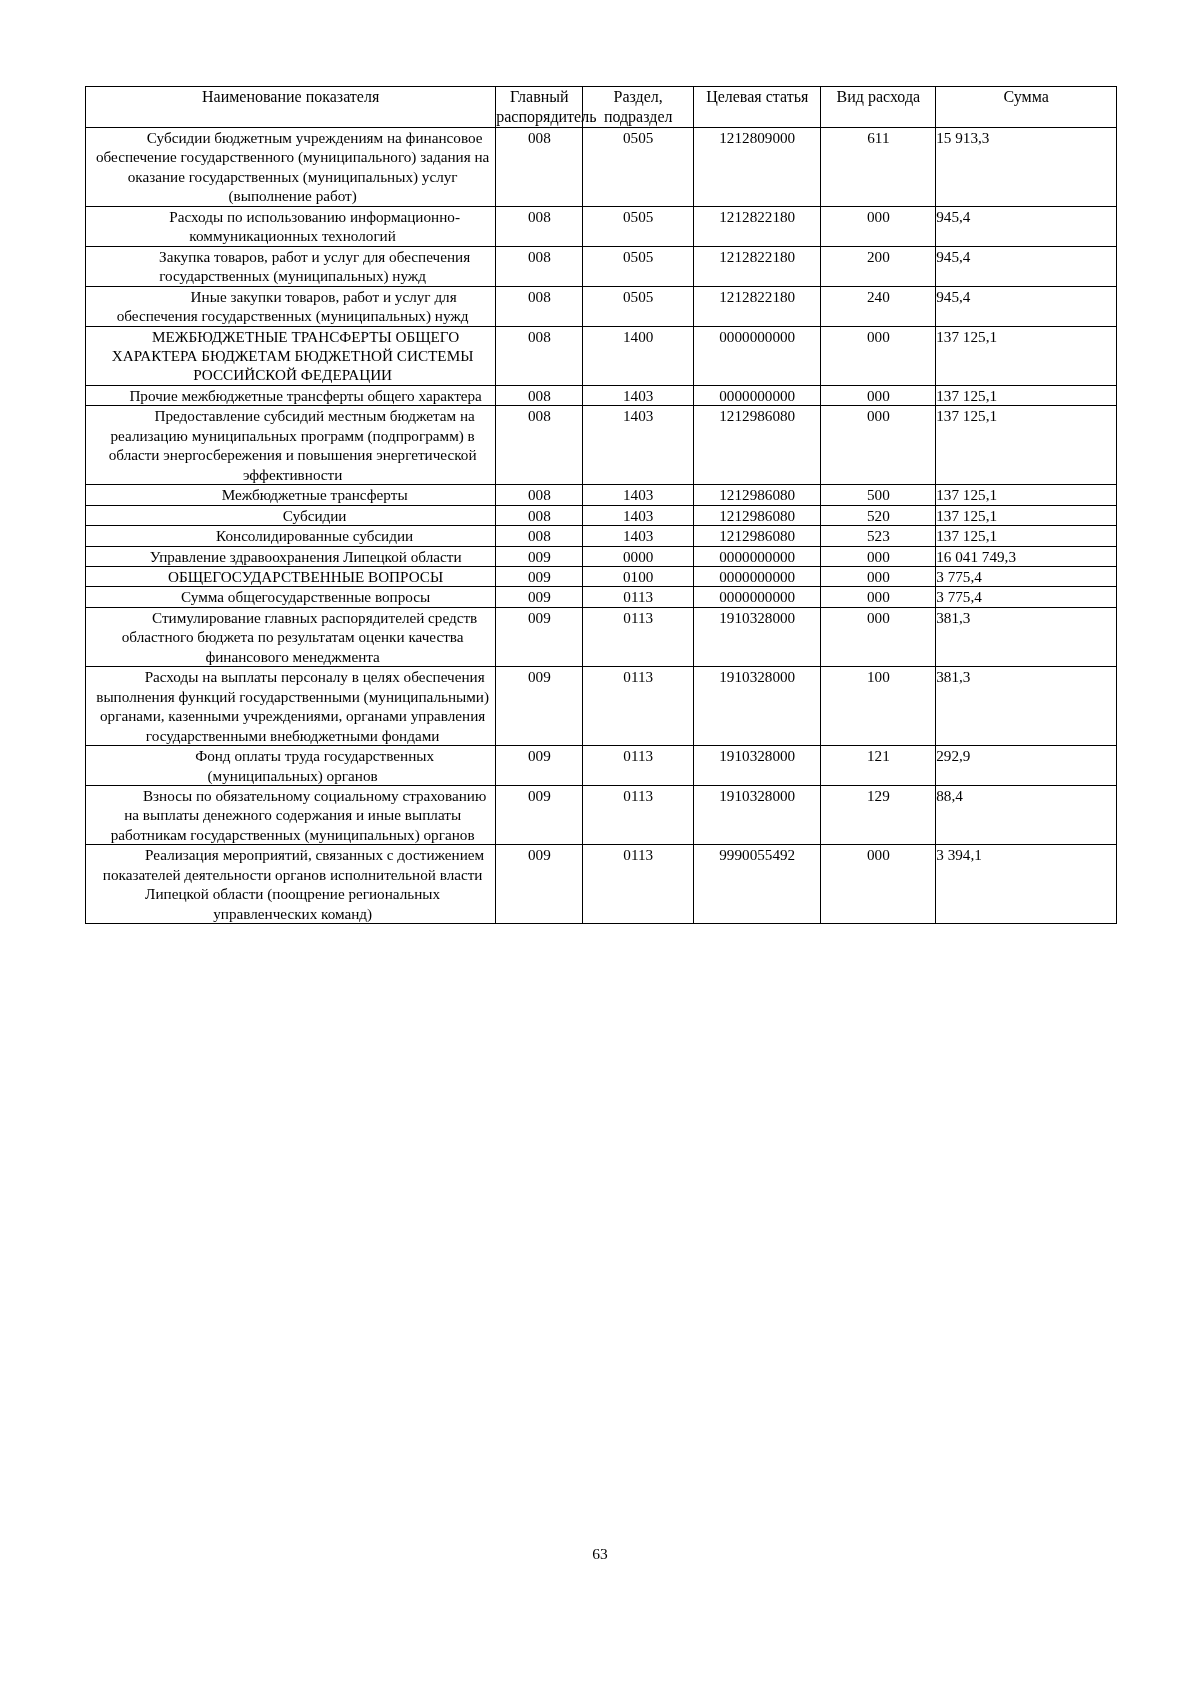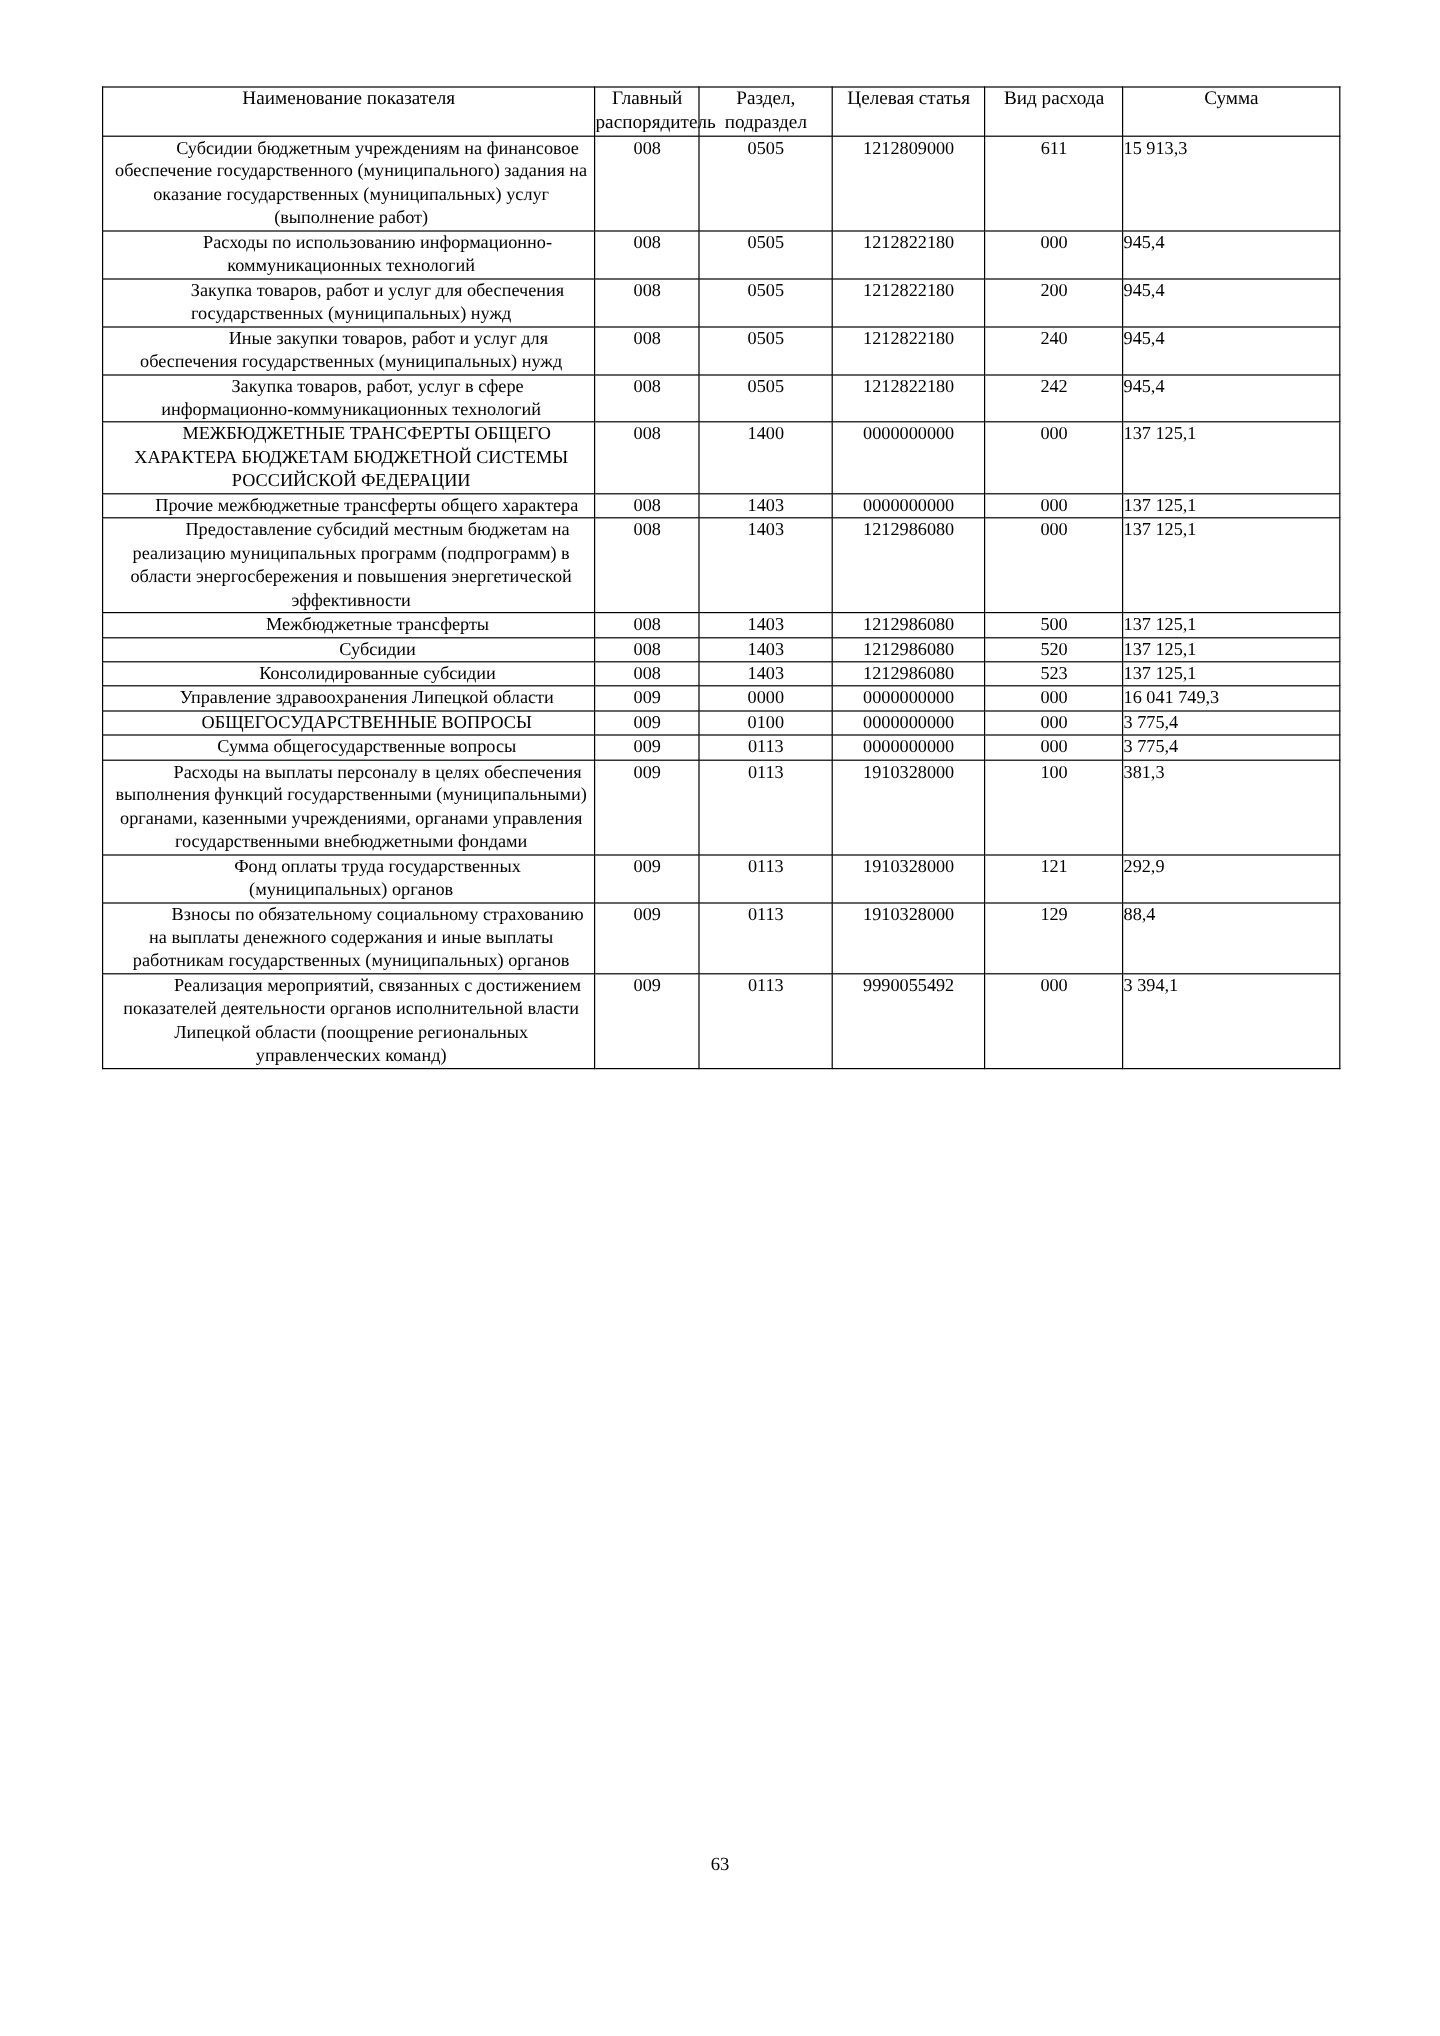--- a/index.html
+++ b/index.html
@@ -17,21 +17,21 @@
   }
   .page {
     position: absolute;
     left: 0; top: 0;
     width: 1200px;
     height: 1697px;
   }
   table.budget {
     position: absolute;
     left: 85px;
-    top: 72px;
+    top: 86px;
     width: 1032px;
     border-collapse: collapse;
     table-layout: fixed;
     font-size: 15.2px;
     line-height: 1.28;
   }
   table.budget th,
   table.budget td {
     border: 1px solid #000000;
     padding: 0;
@@ -140,28 +140,20 @@
         </tr>
         <tr>
           <td class="name ind-3">Иные закупки товаров, работ и услуг для обеспечения государственных (муниципальных) нужд</td>
           <td class="num sep-l">008</td>
           <td class="num sep-l">0505</td>
           <td class="num sep-l">1212822180</td>
           <td class="num sep-l">240</td>
           <td class="sum sep-l">945,4</td>
         </tr>
         <tr>
-          <td class="name ind-2">Закупка товаров, работ, услуг в сфере информационно-коммуникационных технологий</td>
-          <td class="num sep-l">008</td>
-          <td class="num sep-l">0505</td>
-          <td class="num sep-l">1212822180</td>
-          <td class="num sep-l">242</td>
-          <td class="sum sep-l">945,4</td>
-        </tr>
-        <tr>
           <td class="name ind-1">МЕЖБЮДЖЕТНЫЕ ТРАНСФЕРТЫ ОБЩЕГО ХАРАКТЕРА БЮДЖЕТАМ БЮДЖЕТНОЙ СИСТЕМЫ РОССИЙСКОЙ ФЕДЕРАЦИИ</td>
           <td class="num sep-l">008</td>
           <td class="num sep-l">1400</td>
           <td class="num sep-l">0000000000</td>
           <td class="num sep-l">000</td>
           <td class="sum sep-l">137 125,1</td>
         </tr>
         <tr>
           <td class="name ind-1">Прочие межбюджетные трансферты общего характера</td>
           <td class="num sep-l">008</td>
@@ -218,20 +210,28 @@
           <td class="num sep-l">000</td>
           <td class="sum sep-l">3 775,4</td>
         </tr>
         <tr>
           <td class="name ind-1">Сумма общегосударственные вопросы</td>
           <td class="num sep-l">009</td>
           <td class="num sep-l">0113</td>
           <td class="num sep-l">0000000000</td>
           <td class="num sep-l">000</td>
           <td class="sum sep-l">3 775,4</td>
+        </tr>
+        <tr>
+          <td class="name ind-2">Стимулирование главных распорядителей средств областного бюджета по результатам оценки качества финансового менеджмента</td>
+          <td class="num sep-l">009</td>
+          <td class="num sep-l">0113</td>
+          <td class="num sep-l">1910328000</td>
+          <td class="num sep-l">000</td>
+          <td class="sum sep-l">381,3</td>
         </tr>
         <tr>
           <td class="name ind-2">Расходы на выплаты персоналу в целях обеспечения выполнения функций государственными (муниципальными) органами, казенными учреждениями, органами управления государственными внебюджетными фондами</td>
           <td class="num sep-l">009</td>
           <td class="num sep-l">0113</td>
           <td class="num sep-l">1910328000</td>
           <td class="num sep-l">100</td>
           <td class="sum sep-l">381,3</td>
         </tr>
         <tr>

